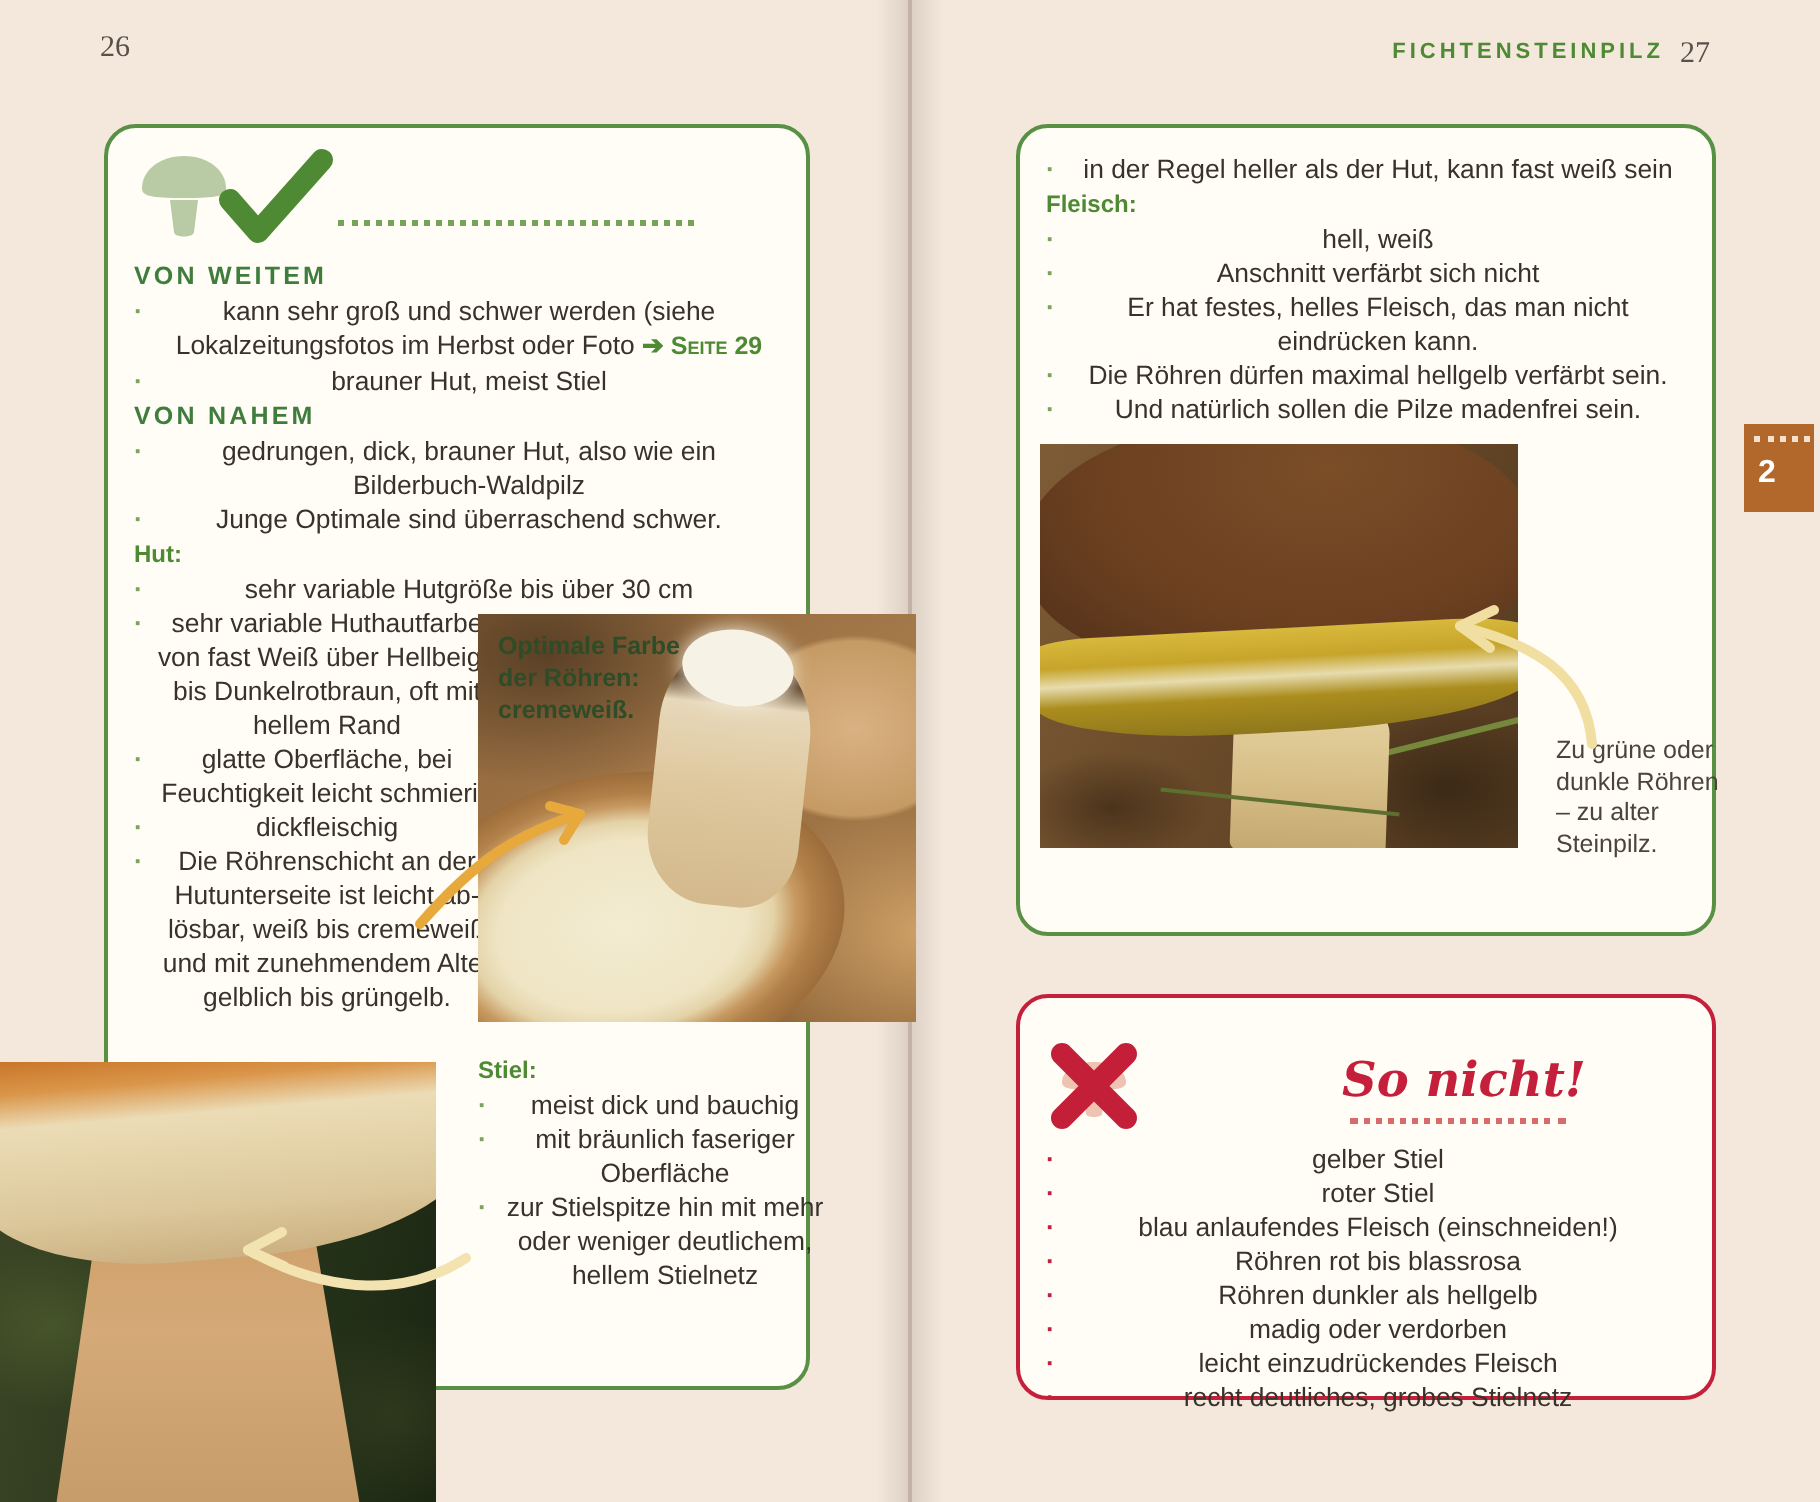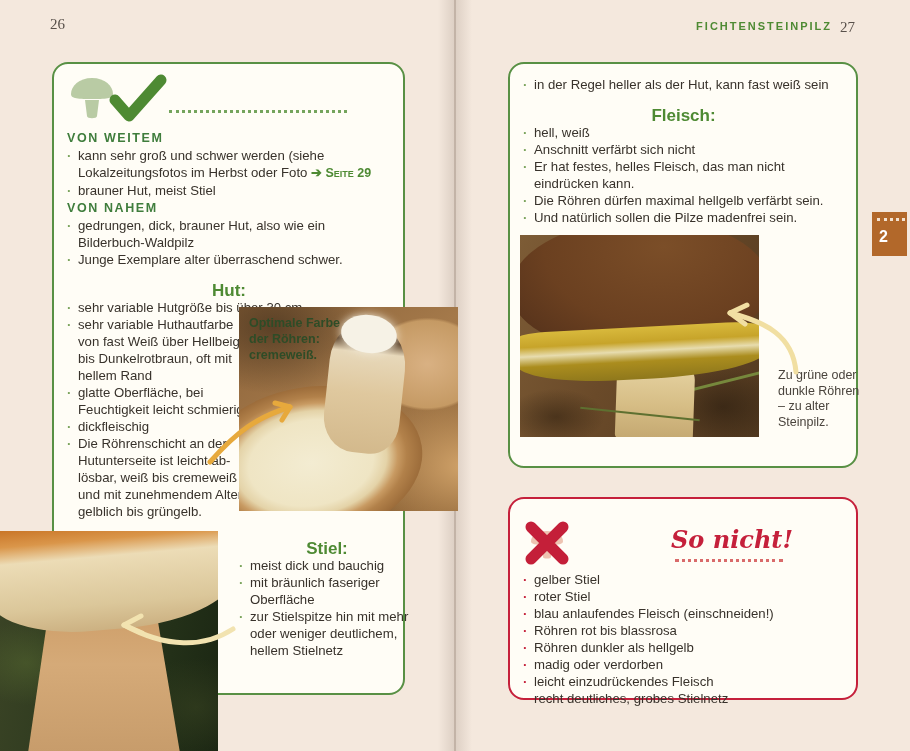--- a/index.html
+++ b/index.html
@@ -27,25 +27,25 @@
 
   
   .goodhead { position:relative; height:52px; margin-bottom:4px; }
   .icon-mushroom { position:absolute; left:2px; top:2px; }
   .icon-check { position:absolute; left:42px; top:0; }
   .script-title { font-family:"DejaVu Serif", serif; font-style:italic; font-weight:bold; }
   .script-green { position:absolute; left:100px; top:0px; font-size:26px; color:#56994a; }
   .dots-green { position:absolute; left:102px; top:36px; width:178px; border-bottom:3px dotted #74a45c; }
 
   .h-caps { color:#3f7d3c; font-weight:bold; font-size:12.5px; letter-spacing:1.6px; line-height:17px; margin-top:1px; }
-  .h-sub  { color:#4e8a33; font-weight:bold; font-size:17px; line-height:17px; margin-top:14px;text-align:center; }
+  .h-sub  { color:#4e8a33; font-weight:bold; font-size:12px; line-height:17px; margin-top:1px; }
 
   .b { display:flex; font-size:13.2px; line-height:17px; color:#38322b; }
   .b .d { flex:0 0 11px; color:#7aa35b; font-weight:bold; }
-  .b .t { flex:1; }
+  .b .t { flex:1;text-align:center; }
   .bad .b .d { color:#c5203b; }
   .w-narrow { width:182px; }
   .pageref { color:#4e8a33; font-variant:small-caps; font-size:12.5px; font-weight:bold; white-space:nowrap; }
   .pageref .ar { font-size:13px; letter-spacing:0; }
 
   
   .photo-tubes { position:absolute; left:185px; top:243px; width:219px; height:204px; overflow:hidden; z-index:3;
     background:
       radial-gradient(140px 95px at 16% 10%, rgba(45,33,20,0.55), rgba(45,33,20,0) 70%),
       radial-gradient(95px 75px at 86% 28%, #d9b183 0%, #c59a64 58%, rgba(0,0,0,0) 62%),
@@ -151,21 +151,21 @@
           <span class="t">brauner Hut, meist Stiel</span>
         </div>
 
       <div class="h-caps">VON NAHEM</div>
       <div class="b">
           <span class="d">·</span>
           <span class="t">gedrungen, dick, brauner Hut, also wie ein Bilderbuch-Waldpilz</span>
         </div>
       <div class="b">
           <span class="d">·</span>
-          <span class="t">Junge Exemplare alter überraschend schwer.</span>
+          <span class="t">Junge Optimale sind überraschend schwer.</span>
         </div>
 
       <div class="h-sub">Hut:</div>
       <div class="b">
           <span class="d">·</span>
           <span class="t">sehr variable Hutgröße bis über 30 cm</span>
         </div>
       <div class="b w-narrow">
           <span class="d">·</span>
           <span class="t">sehr variable Huthautfarbe von fast Weiß über Hell­beige bis Dunkelrotbraun, oft mit hellem Rand</span>

